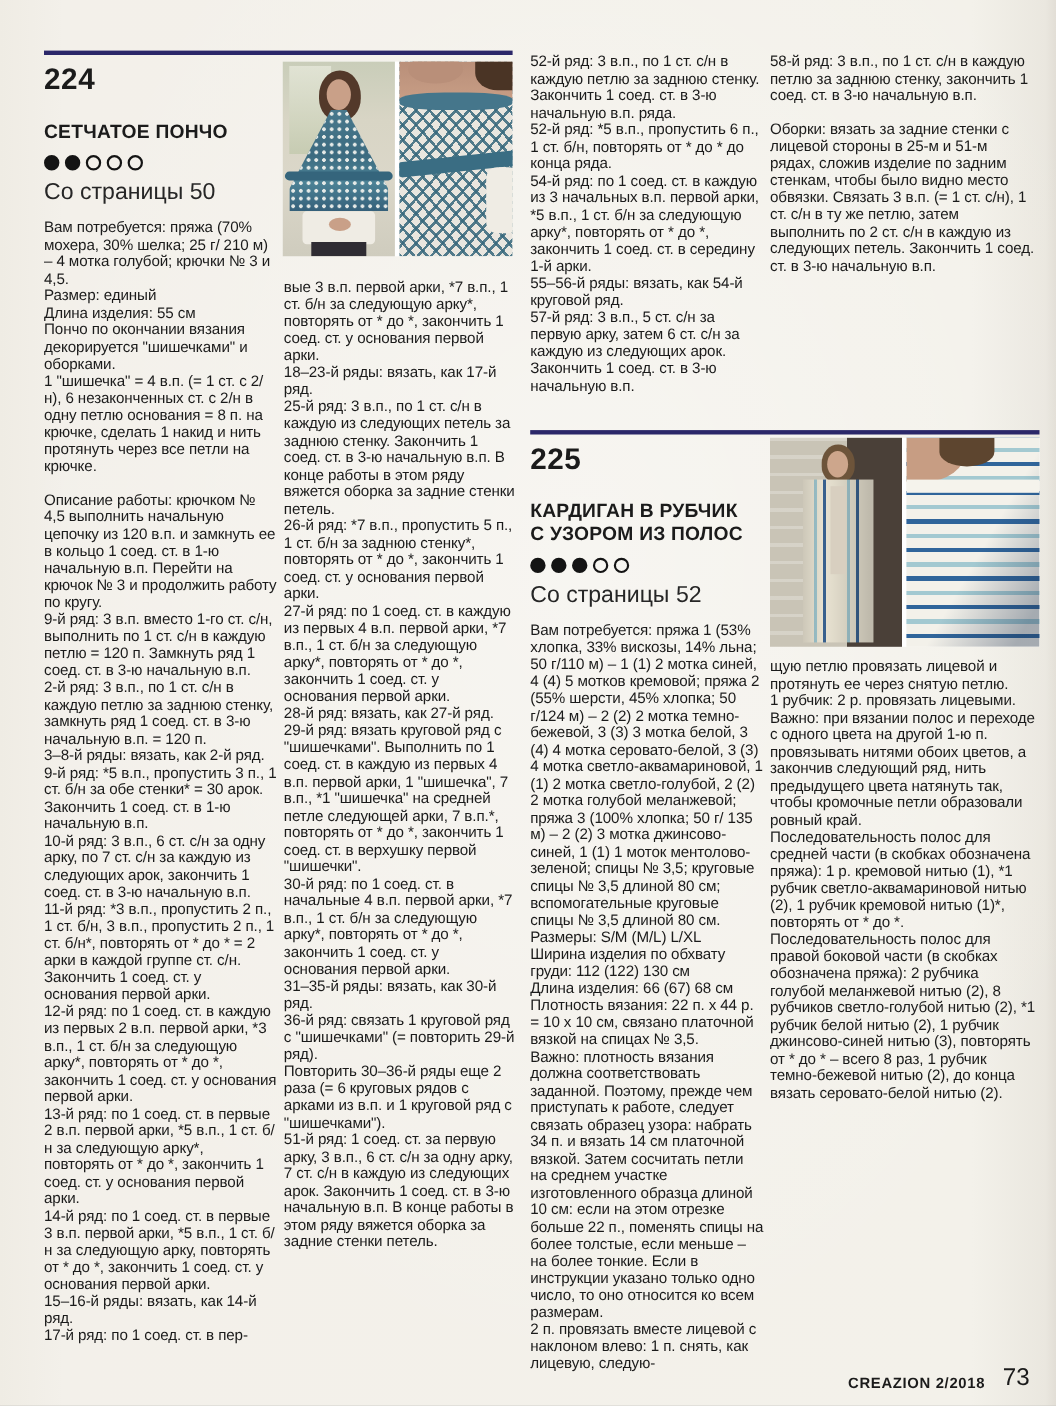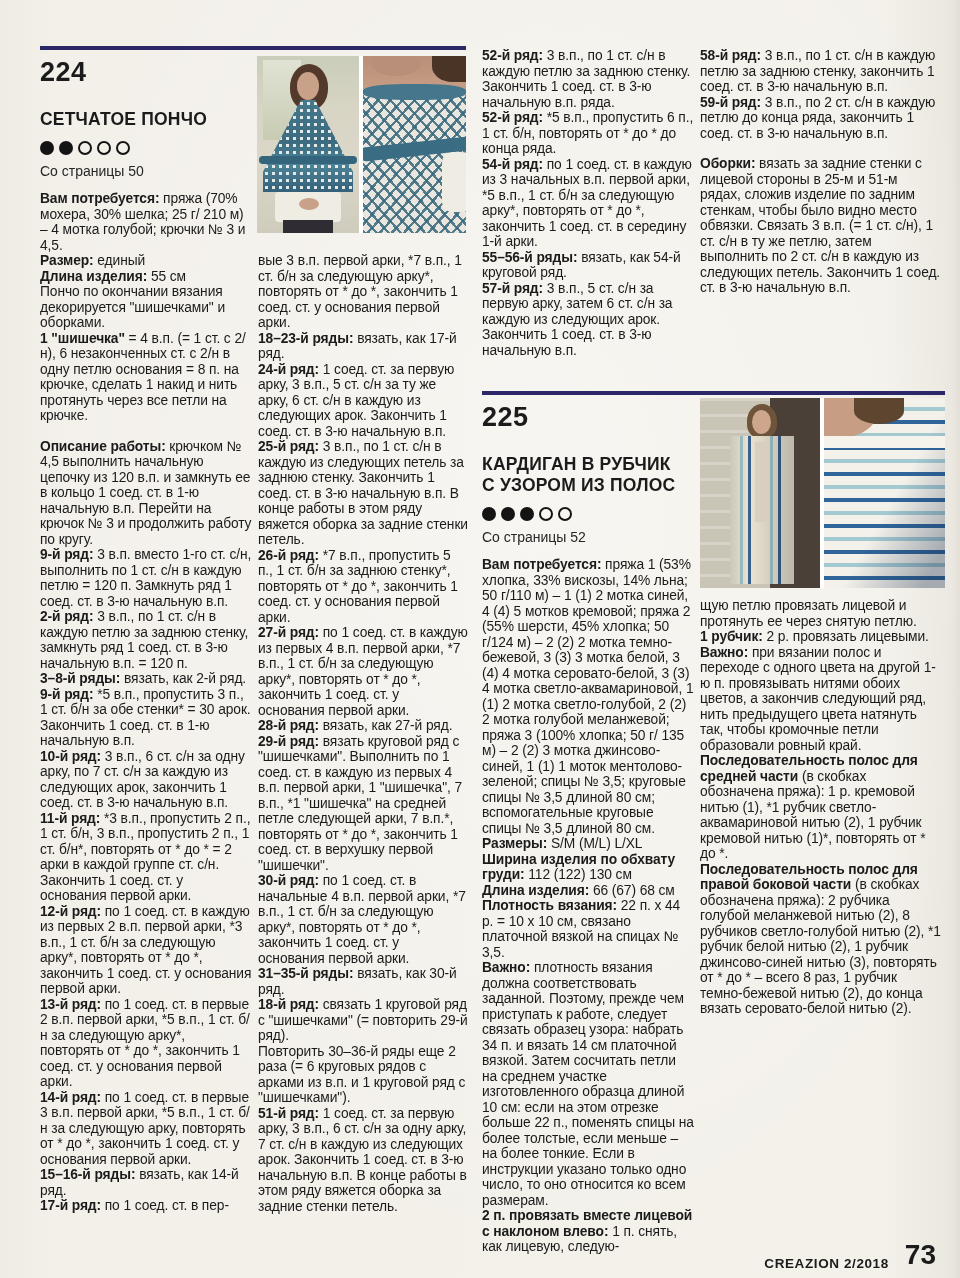--- a/index.html
+++ b/index.html
@@ -8,28 +8,28 @@
     background:
       radial-gradient(ellipse at 55% 40%, rgba(255,255,255,.35), rgba(0,0,0,0) 70%),
       linear-gradient(90deg,#efece4 0%,#f3f0ea 6%,#f3f1ea 92%,#eae7df 99%,#e2ded6 100%),
       #f2efe8;
     font-family:"Liberation Sans","DejaVu Sans",sans-serif;
     color:#1b1b1b;overflow:hidden;
   }
   .rule{position:absolute;height:4px;background:#2b2769;}
   .col{position:absolute;}
   .para{margin:0;font-size:13.8px;line-height:15.5px;letter-spacing:-0.1px;}
-  .para b{font-weight:bold;margin-top:28px;}
+  .para b{font-weight:normal;margin-top:28px;}
   .para.gap{margin-top:15px;}
   .pattern-number{font-size:27px;font-weight:bold;letter-spacing:.5px;line-height:28px;}
   .pattern-title{font-size:17.5px;font-weight:bold;line-height:21px;margin-top:23px;letter-spacing:.2px;white-space:pre-line;}
   .dots{margin-top:11px;height:13px;}
   .dot{display:inline-block;width:10px;height:10px;border-radius:50%;border:2px solid #141414;margin-right:5px;vertical-align:top;background:transparent;}
   .dot.filled{background:#141414;}
-  .source{font-size:14px;margin-top:9px;color:#262626;}
+  .source{font-size:21px;margin-top:9px;color:#262626;}
   .paras{margin-top:12px;}
   .photo{position:absolute;display:flex;gap:4px;background:#fff;padding:0;}
   .photo>div{position:relative;overflow:hidden;flex:none;}
   
   .p1l{width:102px;height:177px;background:linear-gradient(180deg,#c9cdb9 0%,#d8d5c5 30%,#dbd7c9 60%,#cfccbe 100%);}
   .p1l .win{position:absolute;left:6px;top:4px;width:38px;height:80px;background:linear-gradient(180deg,#e6e8da,#c2c9ad);opacity:.8;}
   .p1l .hair{position:absolute;left:33px;top:8px;width:38px;height:46px;border-radius:50% 50% 45% 45%;background:#53392a;}
   .p1l .face{position:absolute;left:40px;top:16px;width:22px;height:28px;border-radius:50%;background:#c9a088;}
   .p1l .poncho{position:absolute;left:6px;top:44px;width:90px;height:92px;
       clip-path:polygon(42% 0,58% 0,100% 78%,100% 100%,0 100%,0 78%);
@@ -61,21 +61,21 @@
   .p2l .coatshade{position:absolute;left:30px;top:38px;width:64px;height:148px;background:linear-gradient(90deg,rgba(0,0,0,.12),rgba(0,0,0,0) 30%,rgba(0,0,0,.18) 95%);}
   .p2l .inner{position:absolute;left:55px;top:44px;width:14px;height:80px;background:#d8cfc0;}
   .p2r{width:121px;height:190px;background:repeating-linear-gradient(180deg,#f3f1ea 0 9px,#a3c9d1 9px 13px,#f3f1ea 13px 22px,#30659b 22px 26px);}
   .p2r .shade{position:absolute;inset:0;background:linear-gradient(120deg,rgba(0,0,0,0) 55%,rgba(20,40,70,.35) 90%);}
   .p2r .face3{position:absolute;left:0;top:0;width:54px;height:40px;background:#c79d83;border-radius:0 0 70% 0;}
   .p2r .hair3{position:absolute;left:30px;top:0;width:50px;height:26px;background:#5d452f;border-radius:0 0 50% 50%;}
   .p2r .collar2{position:absolute;left:0;top:38px;width:121px;height:12px;background:#f5f3ec;}
   
   .footer{position:absolute;top:1239px;right:24px;display:flex;align-items:flex-end;gap:16px;}
   .footer .mag{font-size:13.5px;font-weight:bold;letter-spacing:.6px;}
-  .footer .pg{font-size:28px;font-weight:bold;}
+  .footer .pg{font-size:22px;font-weight:normal;}
 </style>
 </head>
 <body>
 
 <div class="page">
 
   <div class="rule" style="left:40px;top:46px;width:426px;"></div>
   <div class="rule" style="left:482px;top:391px;width:463px;"></div>
 
   <div class="col" style="left:40px;top:58px;width:212px;">
@@ -124,29 +124,28 @@
       <div class="collar"></div>
       <div class="band"></div>
       <div class="cuff"></div>
     </div>
   </div>
 
   <div class="col" style="left:258px;top:253px;width:210px;">
     <div>
         <p class="para">вые 3 в.п. первой арки, *7 в.п., 1 ст. б/н за следующую арку*, повторять от * до *, закончить 1 соед. ст. у основания первой арки.</p>
         <p class="para"><b>18–23-й ряды:</b> вязать, как 17-й ряд.</p>
-        <p class="para"><b>24-й ряд:</b> 1 соед. ст. за первую арку, 3 в.п., 5 ст. с/н за ту же арку, 6 ст. с/н в каждую из следующих арок. Закончить 1 соед. ст. в 3-ю начальную в.п.</p>
         <p class="para"><b>25-й ряд:</b> 3 в.п., по 1 ст. с/н в каждую из следующих петель за заднюю стенку. Закончить 1 соед. ст. в 3-ю начальную в.п. В конце работы в этом ряду вяжется оборка за задние стенки петель.</p>
         <p class="para"><b>26-й ряд:</b> *7 в.п., пропустить 5 п., 1 ст. б/н за заднюю стенку*, повторять от * до *, закончить 1 соед. ст. у основания первой арки.</p>
         <p class="para"><b>27-й ряд:</b> по 1 соед. ст. в каждую из первых 4 в.п. первой арки, *7 в.п., 1 ст. б/н за следующую арку*, повторять от * до *, закончить 1 соед. ст. у основания первой арки.</p>
         <p class="para"><b>28-й ряд:</b> вязать, как 27-й ряд.</p>
         <p class="para"><b>29-й ряд:</b> вязать круговой ряд с "шишечками". Выполнить по 1 соед. ст. в каждую из первых 4 в.п. первой арки, 1 "шишечка", 7 в.п., *1 "шишечка" на средней петле следующей арки, 7 в.п.*, повторять от * до *, закончить 1 соед. ст. в верхушку первой "шишечки".</p>
         <p class="para"><b>30-й ряд:</b> по 1 соед. ст. в начальные 4 в.п. первой арки, *7 в.п., 1 ст. б/н за следующую арку*, повторять от * до *, закончить 1 соед. ст. у основания первой арки.</p>
         <p class="para"><b>31–35-й ряды:</b> вязать, как 30-й ряд.</p>
-        <p class="para"><b>18-й ряд:</b> связать 1 круговой ряд с "шишечками" (= повторить 29-й ряд).</p>
+        <p class="para"><b>36-й ряд:</b> связать 1 круговой ряд с "шишечками" (= повторить 29-й ряд).</p>
         <p class="para">Повторить 30–36-й ряды еще 2 раза (= 6 круговых рядов с арками из в.п. и 1 круговой ряд с "шишечками").</p>
         <p class="para"><b>51-й ряд:</b> 1 соед. ст. за первую арку, 3 в.п., 6 ст. с/н за одну арку, 7 ст. с/н в каждую из следующих арок. Закончить 1 соед. ст. в 3-ю начальную в.п. В конце работы в этом ряду вяжется оборка за задние стенки петель.</p>
       </div>
   </div>
 
   <div class="col" style="left:482px;top:48px;width:212px;">
     <div>
         <p class="para"><b>52-й ряд:</b> 3 в.п., по 1 ст. с/н в каждую петлю за заднюю стенку. Закончить 1 соед. ст. в 3-ю начальную в.п. ряда.</p>
         <p class="para"><b>52-й ряд:</b> *5 в.п., пропустить 6 п., 1 ст. б/н, повторять от * до * до конца ряда.</p>
         <p class="para"><b>54-й ряд:</b> по 1 соед. ст. в каждую из 3 начальных в.п. первой арки, *5 в.п., 1 ст. б/н за следующую арку*, повторять от * до *, закончить 1 соед. ст. в середину 1-й арки.</p>
@@ -168,21 +167,20 @@
         <p class="para"><b>Длина изделия:</b> 66 (67) 68 см</p>
         <p class="para"><b>Плотность вязания:</b> 22 п. х 44 р. = 10 х 10 см, связано платочной вязкой на спицах № 3,5.</p>
         <p class="para"><b>Важно:</b> плотность вязания должна соответствовать заданной. Поэтому, прежде чем приступать к работе, следует связать образец узора: набрать 34 п. и вязать 14 см платочной вязкой. Затем сосчитать петли на среднем участке изготовленного образца длиной 10 см: если на этом отрезке больше 22 п., поменять спицы на более толстые, если меньше – на более тонкие. Если в инструкции указано только одно число, то оно относится ко всем размерам.</p>
         <p class="para"><b>2 п. провязать вместе лицевой с наклоном влево:</b> 1 п. снять, как лицевую, следую-</p>
       </div>
   </div>
 
   <div class="col" style="left:700px;top:48px;width:241px;">
     <div>
         <p class="para"><b>58-й ряд:</b> 3 в.п., по 1 ст. с/н в каждую петлю за заднюю стенку, закончить 1 соед. ст. в 3-ю начальную в.п.</p>
-        <p class="para"><b>59-й ряд:</b> 3 в.п., по 2 ст. с/н в каждую петлю до конца ряда, закончить 1 соед. ст. в 3-ю начальную в.п.</p>
         <p class="para gap"><b>Оборки:</b> вязать за задние стенки с лицевой стороны в 25-м и 51-м рядах, сложив изделие по задним стенкам, чтобы было видно место обвязки. Связать 3 в.п. (= 1 ст. с/н), 1 ст. с/н в ту же петлю, затем выполнить по 2 ст. с/н в каждую из следующих петель. Закончить 1 соед. ст. в 3-ю начальную в.п.</p>
       </div>
   </div>
 
   <div class="photo" style="left:700px;top:398px;width:245px;height:190px;">
     <div class="p2l">
       <div class="bricks"></div>
       <div class="hair2"></div>
       <div class="face2"></div>
       <div class="coat"></div>

